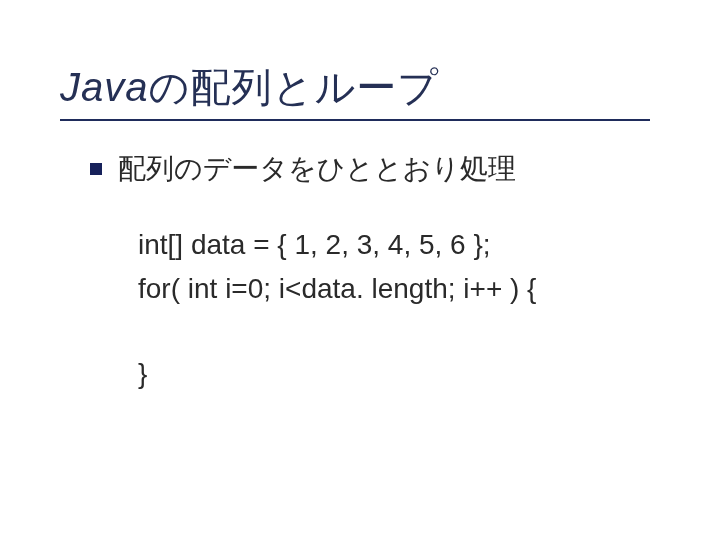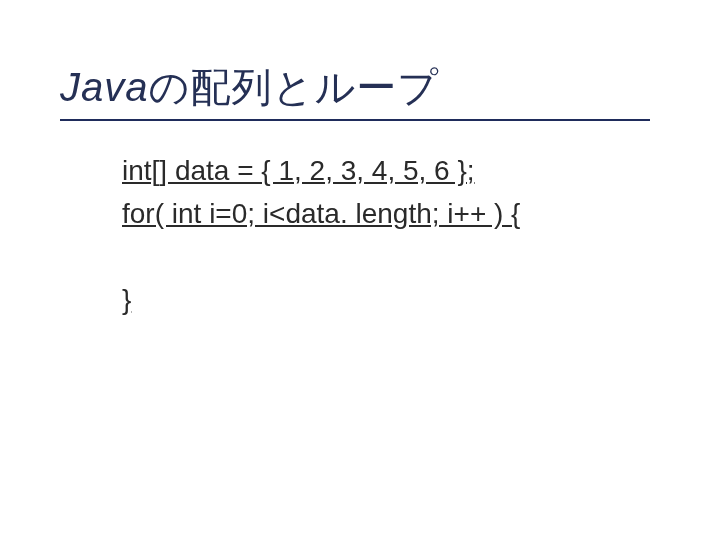--- a/index.html
+++ b/index.html
@@ -48,25 +48,24 @@
     margin-bottom: 35px;
   }
   .bullet-icon {
     width: 12px;
     height: 12px;
     background: #16215a;
     flex: 0 0 12px;
     margin-top: 14px;
   }
   .code-block {
-    margin-left: 32px;
+    margin-left: 48px;
     font-size: 28px;
     line-height: 1.55;
     font-family: "Helvetica Neue", Arial, sans-serif;
-    text-decoration: underline;
   }
   .code-line {
     white-space: pre;
   }
   .blank {
     height: 42px;
   }
   .indent1 { padding-left: 44px; }
 </style>
 </head>
@@ -75,20 +74,24 @@
 <div class="slide">
 
   <div class="title-wrap">
     <div class="title">
       <span class="ital">Java</span><span>の配列とループ</span>
     </div>
   </div>
 
   <div class="body">
 
+    <div class="bullet-row">
+      <div class="bullet-icon"></div>
+      <div>配列のデータをひととおり処理</div>
+    </div>
 
     <div class="code-block">
       <div class="code-line">int[] data = { 1, 2, 3, 4, 5, 6 };</div>
       <div class="code-line">for( int i=0; i&lt;data. length; i++ ) {</div>
       <div class="blank"></div>
       <div class="code-line">}</div>
     </div>
 
   </div>
 

